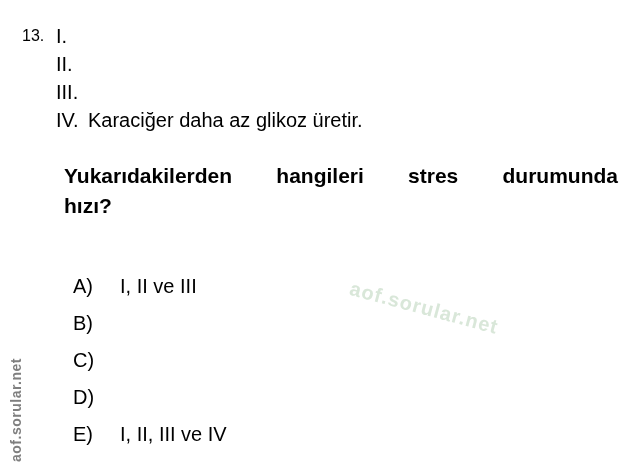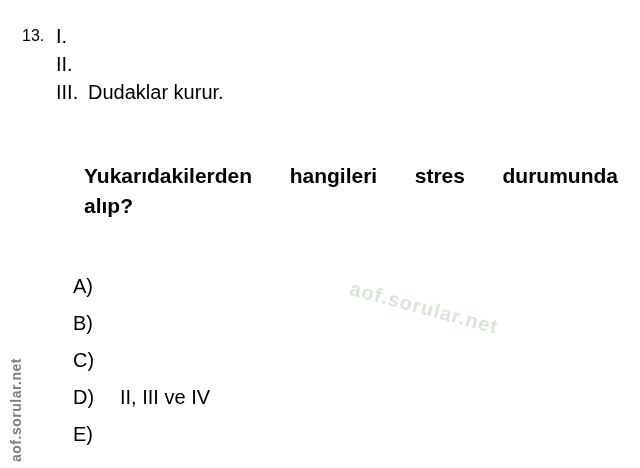--- a/index.html
+++ b/index.html
@@ -45,21 +45,20 @@
     position: absolute;
     left: 64px;
     top: 161px;
     width: 554px;
     font-size: 21px;
     font-weight: bold;
     line-height: 30px;
   }
   .stem-line {
     white-space: nowrap;
-    margin-left: 20px;
   }
   .stem-line.justify {
     white-space: normal;
     text-align: justify;
     text-align-last: justify;
   }
   .options {
     position: absolute;
     left: 73px;
     top: 268px;
@@ -109,44 +108,48 @@
 
   <div class="items">
     <div class="item">
       <span class="roman">I.</span>
     </div>
     <div class="item">
       <span class="roman">II.</span>
     </div>
     <div class="item">
       <span class="roman">III.</span>
-      <span class="itext">Dudaklar kurur.</span>
+    </div>
+    <div class="item">
+      <span class="roman">IV.</span>
+      <span class="itext">Karaciğer daha az glikoz üretir.</span>
     </div>
   </div>
 
   <div class="stem">
     <div class="stem-line justify">Yukarıdakilerden hangileri stres durumunda</div>
-    <div class="stem-line">alıp?</div>
+    <div class="stem-line">hızı?</div>
   </div>
 
   <div class="options">
     <div class="option">
       <span class="opt-letter">A)</span>
+      <span class="opt-text">I, II ve III</span>
     </div>
     <div class="option">
       <span class="opt-letter">B)</span>
     </div>
     <div class="option">
       <span class="opt-letter">C)</span>
     </div>
     <div class="option">
       <span class="opt-letter">D)</span>
-      <span class="opt-text">II, III ve IV</span>
     </div>
     <div class="option">
       <span class="opt-letter">E)</span>
+      <span class="opt-text">I, II, III ve IV</span>
     </div>
   </div>
 
   <div class="wm-diagonal">aof.sorular.net</div>
   <div class="wm-vertical">aof.sorular.net</div>
 
 </div>
 
 </body></html>

